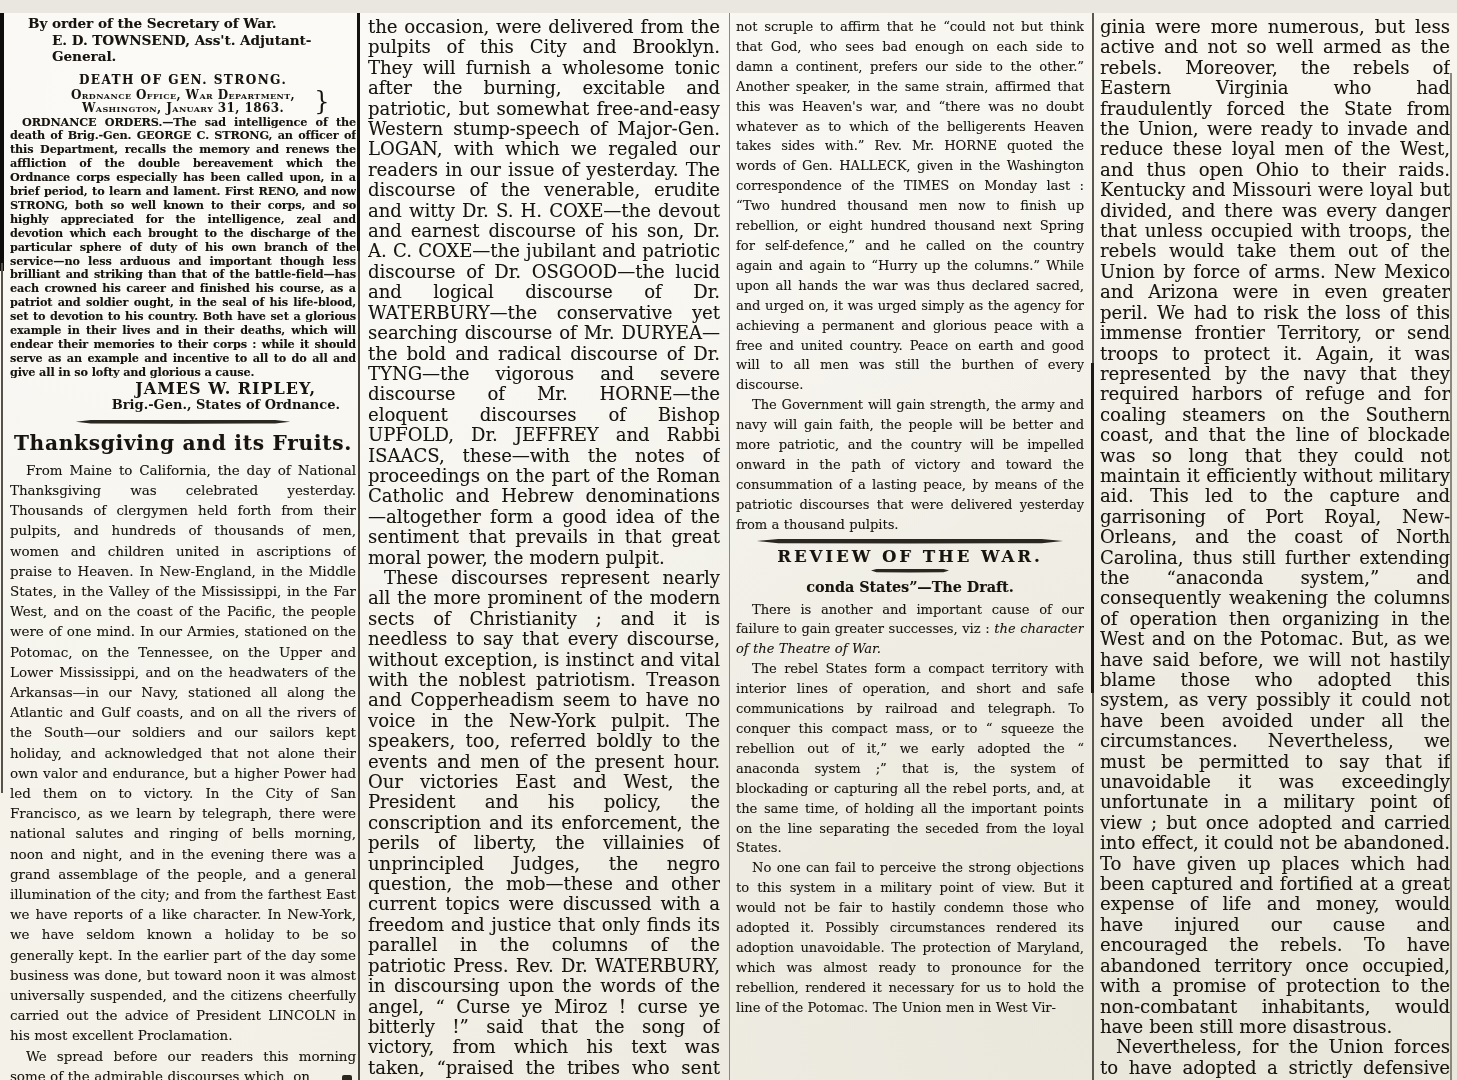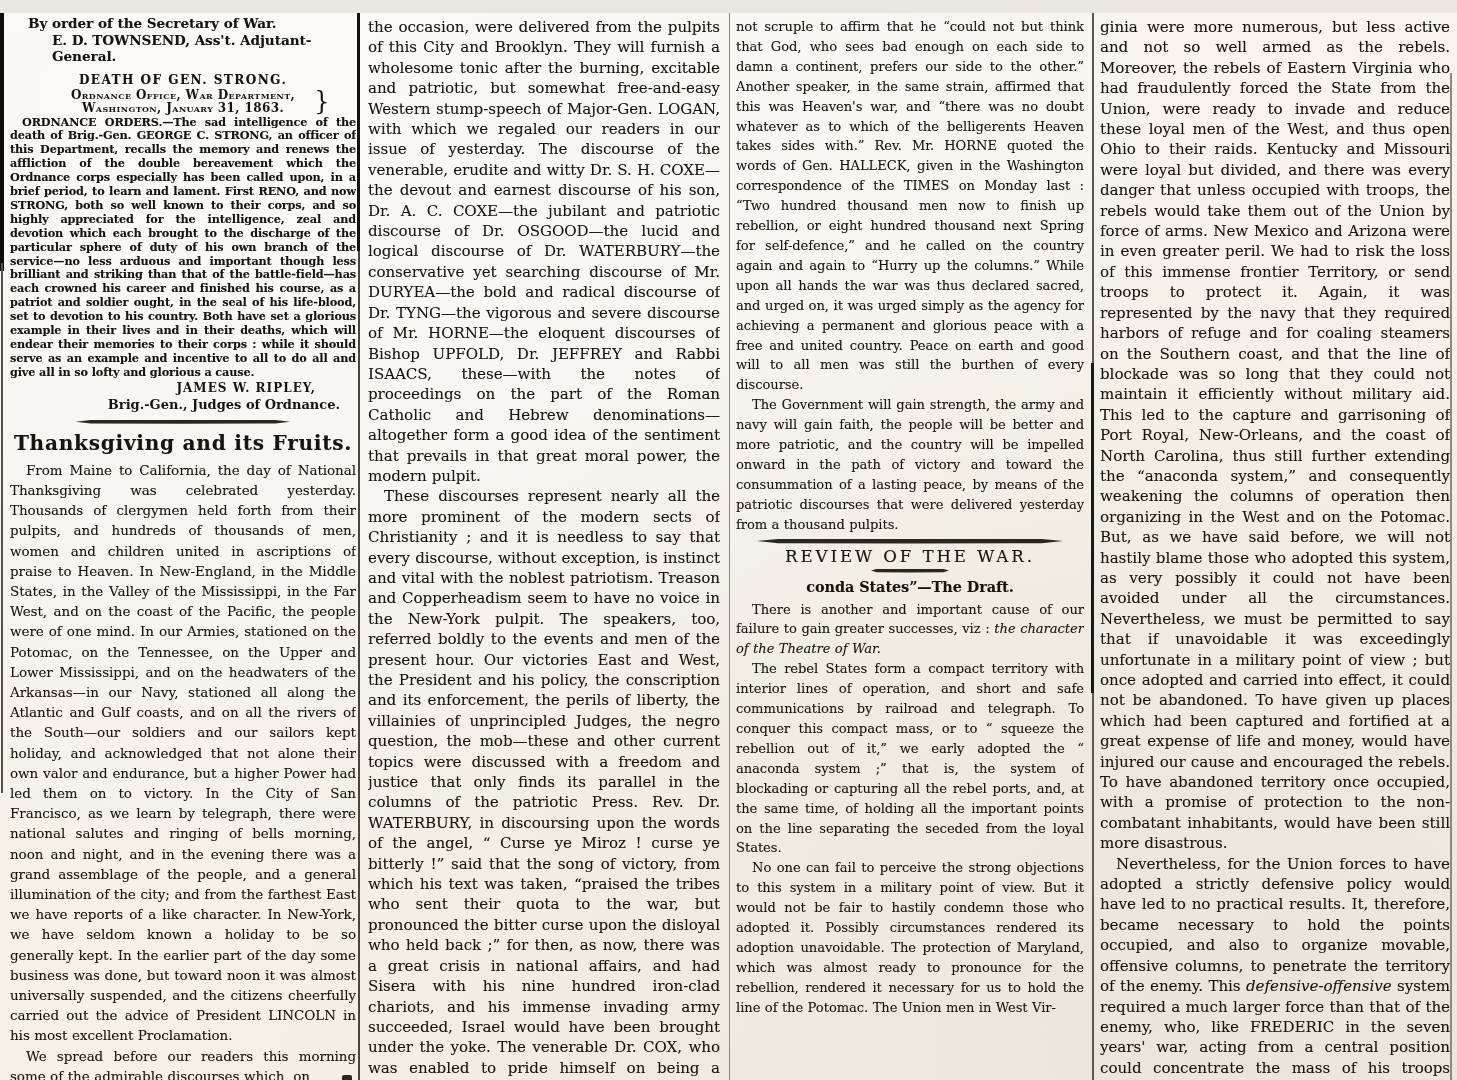--- a/index.html
+++ b/index.html
@@ -9,21 +9,21 @@
     margin:13px auto;
     background:
       radial-gradient(ellipse at 15% 8%, rgba(255,255,255,.55), rgba(255,255,255,0) 55%),
       radial-gradient(ellipse at 85% 90%, rgba(210,205,192,.35), rgba(255,255,255,0) 60%),
       linear-gradient(#f7f5ee, #f3f1e8);
     overflow:hidden;
     font-family:"DejaVu Serif","Liberation Serif",serif;
     color:#17140f;
   }
   .col{position:absolute;top:0;height:1080px;overflow:hidden;text-align:justify;}
-  .col p{margin:0;text-indent:16px;font-size:15px;line-height:20.4px;word-spacing:.3px;
+  .col p{margin:0;text-indent:16px;font-size:18px;line-height:20.4px;word-spacing:.3px;
          text-shadow:.3px .3px 0 rgba(40,32,20,.30);}
   .col p.noindent{text-indent:0;}
   .col1{left:10px;width:346px;padding-top:2px;}
   .col2{left:368px;width:352px;padding-top:4px;}
   .col3{left:736px;width:348px;padding-top:4px;}
   .col4{left:1100px;width:350px;padding-top:4px;}
   .col3 p{font-size:13px;line-height:19.9px;}
   .col1 .lead p{font-size:13.4px;line-height:20.2px;}
 
   
@@ -37,32 +37,32 @@
   .byline .l2{padding-left:42px;}
   .art1-head{text-align:center;font-weight:bold;font-size:12px;letter-spacing:1.5px;
              margin:8px 0 2px;text-shadow:.3px .3px 0 rgba(40,32,20,.35);}
   .dateline{position:relative;text-align:center;font-weight:bold;font-size:12px;
             line-height:13.5px;font-variant:small-caps;letter-spacing:.4px;}
   .dateline .brace{position:absolute;right:26px;top:1px;font-size:24px;line-height:24px;
                    font-weight:normal;transform:scaleY(1.05);}
   .ordnance p{font-size:11.2px;line-height:13.9px;font-weight:bold;text-indent:12px;
               letter-spacing:-.1px;word-spacing:0;text-shadow:.2px .2px 0 rgba(40,32,20,.3);}
   .sig{text-align:right;font-weight:bold;}
-  .sig .name{font-size:12px;letter-spacing:1px;padding-right:40px;line-height:17px;}
+  .sig .name{font-size:16px;letter-spacing:1px;padding-right:40px;line-height:17px;}
   .sig .title{font-size:13px;padding-right:16px;line-height:16px;}
 
   
   .taper{background:#2a2620;margin:5px auto;clip-path:polygon(0 50%,7% 8%,50% 0,93% 8%,100% 50%,93% 92%,50% 100%,7% 92%);}
   .taper.t-col1{width:62%;height:4px;margin-top:7px;margin-bottom:7px;}
   .taper.t-wide{width:88%;height:5px;margin-top:4px;margin-bottom:3px;}
   .taper.t-small{width:78px;height:4px;margin-top:3px;margin-bottom:5px;}
 
   .headline2{text-align:center;font-weight:bold;font-size:20px;letter-spacing:.8px;
              margin:2px 0 6px;text-shadow:.3px .3px 0 rgba(40,32,20,.35);}
-  .review-head{text-align:center;font-weight:normal;font-size:16.5px;letter-spacing:3px;
+  .review-head{text-align:center;font-weight:bold;font-size:16.5px;letter-spacing:3px;
                margin:1px 0 1px;text-shadow:.4px .4px 0 rgba(40,32,20,.35);}
   .subhead{text-align:center;font-weight:bold;font-size:14.3px;line-height:19px;
            text-shadow:.3px .3px 0 rgba(40,32,20,.35);}
   .subhead .sh2{margin-bottom:3px;}
   .it{font-style:italic;}
 </style>
 </head>
 <body>
 
 <div class="page">
@@ -90,21 +90,21 @@
       <div>Washington, January 31, 1863.</div>
       <span class="brace">}</span>
     </div>
 
     <div class="ordnance">
       <p>ORDNANCE ORDERS.—The sad intelligence of the death of Brig.-Gen. GEORGE C. STRONG, an officer of this Department, recalls the memory and renews the affliction of the double bereavement which the Ordnance corps especially has been called upon, in a brief period, to learn and lament.  First RENO, and now STRONG, both so well known to their corps, and so highly appreciated for the intelligence, zeal and devotion which each brought to the discharge of the particular sphere of duty of his own branch of the service—no less arduous and important though less brilliant and striking than that of the battle-field—has each crowned his career and finished his course, as a patriot and soldier ought, in the seal of his life-blood, set to devotion to his country.  Both have set a glorious example in their lives and in their deaths, which will endear their memories to their corps : while it should serve as an example and incentive to all to do all and give all in so lofty and glorious a cause.</p>
     </div>
 
     <div class="sig">
       <div class="name">JAMES W. RIPLEY,</div>
-      <div class="title">Brig.-Gen., Judges of Ordnance.</div>
+      <div class="title">Brig.-Gen., States of Ordnance.</div>
     </div>
 
     <div class="taper t-col1"></div>
 
     <div class="headline2">Thanksgiving and its Fruits.</div>
 
     <div class="lead">
       <p>From Maine to California, the day of National Thanksgiving was celebrated yesterday.  Thousands of clergymen held forth from their pulpits, and hundreds of thousands of men, women and children united in ascriptions of praise to Heaven.  In New-England, in the Middle States, in the Valley of the Mississippi, in the Far West, and on the coast of the Pacific, the people were of one mind.  In our Armies, stationed on the Potomac, on the Tennessee, on the Upper and Lower Mississippi, and on the headwaters of the Arkansas—in our Navy, stationed all along the Atlantic and Gulf coasts, and on all the rivers of the South—our soldiers and our sailors kept holiday, and acknowledged that not alone their own valor and endurance, but a higher Power had led them on to victory.  In the City of San Francisco, as we learn by telegraph, there were national salutes and ringing of bells morning, noon and night, and in the evening there was a grand assemblage of the people, and a general illumination of the city; and from the farthest East we have reports of a like character.  In New-York, we have seldom known a holiday to be so generally kept.  In the earlier part of the day some business was done, but toward noon it was almost universally suspended, and the citizens cheerfully carried out the advice of President LINCOLN in his most excellent Proclamation.</p>
       <p>We spread before our readers this morning some of the admirable discourses which, on</p>
     </div>

